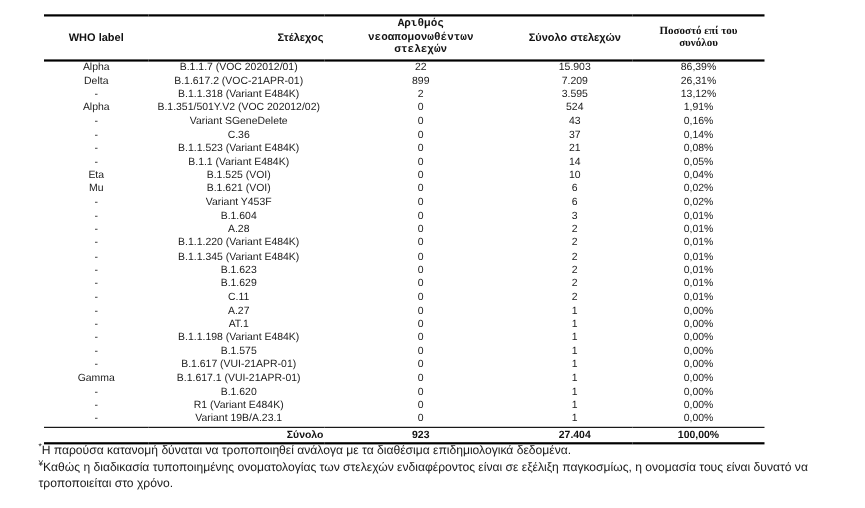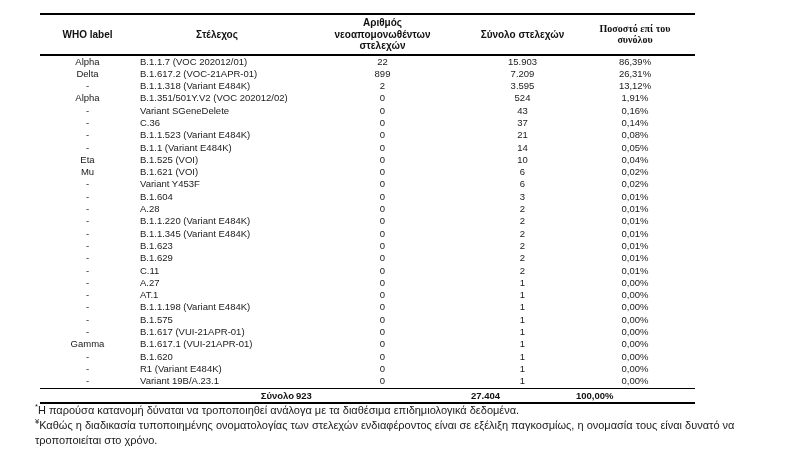--- a/index.html
+++ b/index.html
@@ -25,45 +25,45 @@
   thead th{
     border-bottom:2px solid #000;
     font-weight:bold;
     font-size:10px;
     line-height:11.5px;
     padding:2px 1px;
     vertical-align:middle;
     text-align:center;
     color:#111;
   }
-  thead th.col-strain{text-align:center;padding-left:5px;}
-  .hdr-narrow{max-width:128px;margin:0 auto;}
+  thead th.col-strain{text-align:right;padding-left:5px;}
+  .hdr-narrow{max-width:128px;margin:0 auto;font-family:Liberation Mono, monospace;}
   .hdr-narrow2{max-width:92px;margin:0 auto;font-family:Liberation Serif, serif;}
 
   tbody td{
     font-size:9.5px;
     line-height:12.3px;
     height:12.3px;
     padding:0 1px;
     text-align:center;
     white-space:nowrap;
     overflow:hidden;
     color:#1a1a1a;
   }
-  tbody td.cell-strain{text-align:left;padding-left:5px;}
+  tbody td.cell-strain{text-align:center;padding-left:5px;}
 
   tfoot td{
     border-top:1px solid #000;
     border-bottom:2.5px solid #000;
     font-weight:bold;
     font-size:9.5px;
     line-height:13.5px;
     height:13.5px;
     padding:0 1px;
-    text-align:left;
+    text-align:center;
     color:#111;
   }
   tfoot td.cell-strain{text-align:right;padding-left:5px;}
 
   .footnotes{
     position:absolute;left:35px;top:403px;width:716px;
     font-size:11px;
     line-height:15px;
     color:#1a1a1a;
   }

